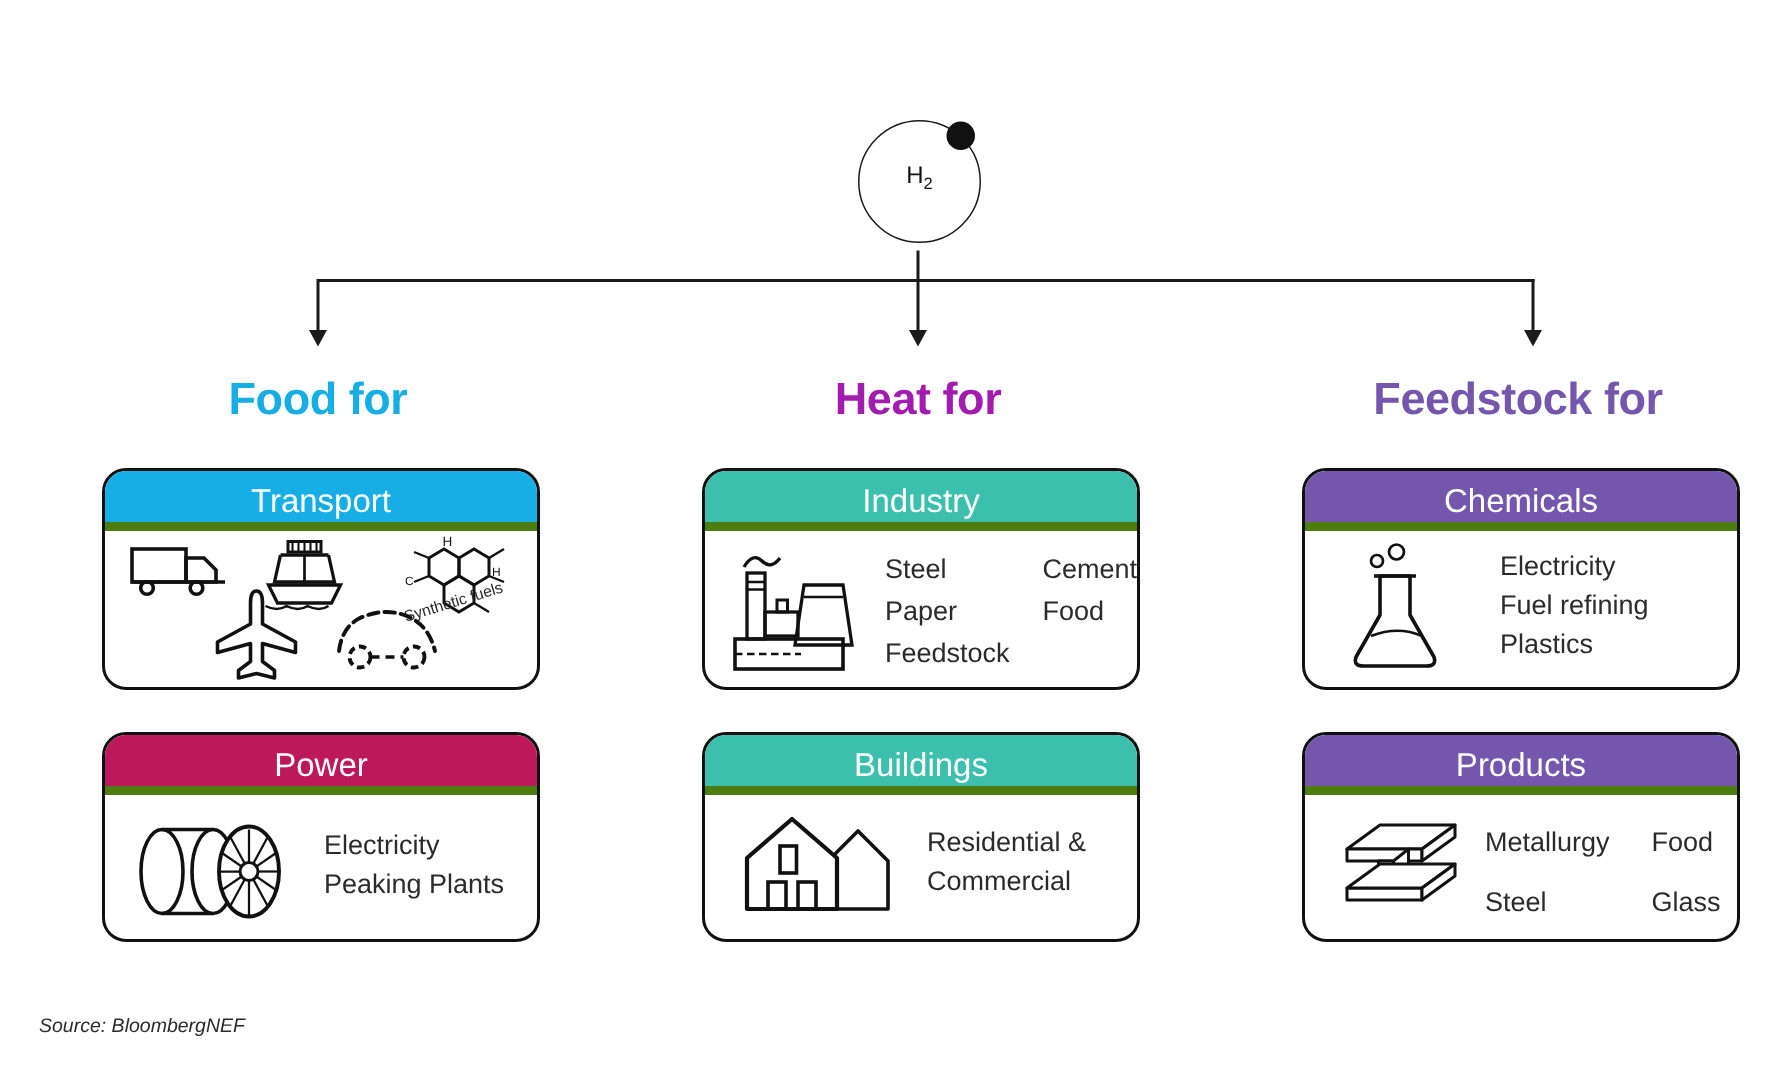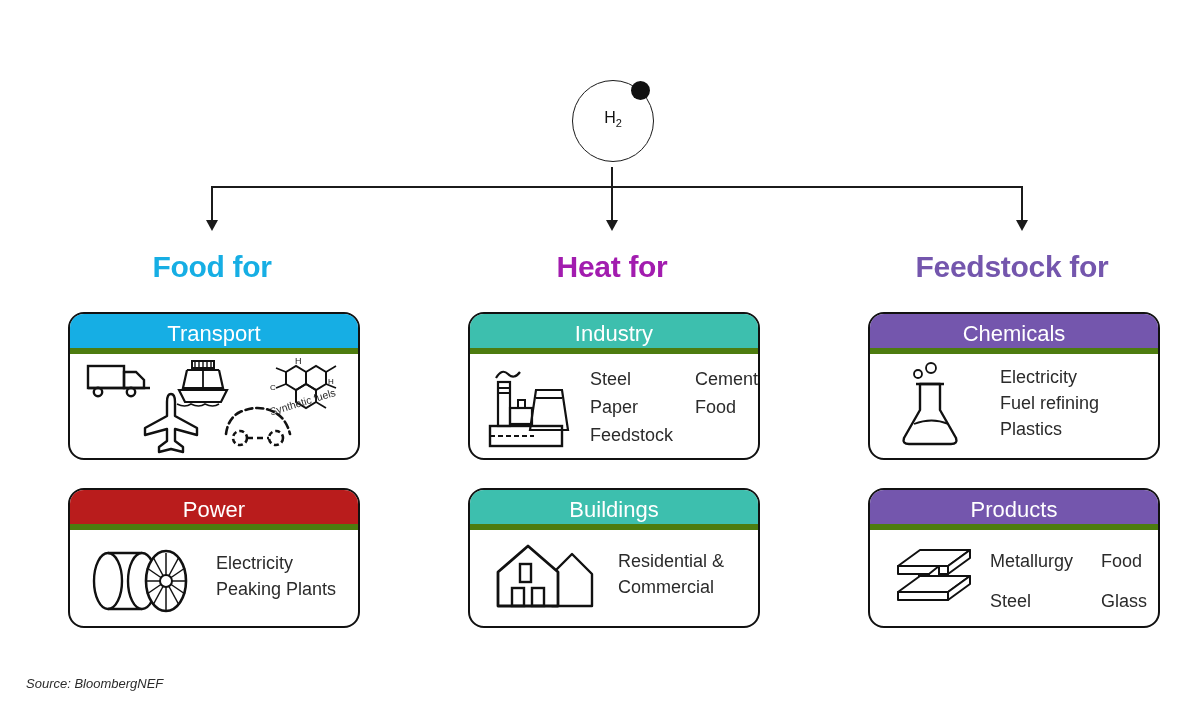--- a/index.html
+++ b/index.html
@@ -228,21 +228,21 @@
       </div>
       <div class="card-text" style="left:130px; top:10px;">
         <div>Electricity</div>
         <div>Fuel refining</div>
         <div>Plastics</div>
       </div>
     </div>
   </div>
 
   <div class="card row2 col1">
-    <div class="card-head" style="background:#b91c1c">Power</div>
+    <div class="card-head" style="background:#be185d">Power</div>
     <div class="card-body">
       <div class="icon" style="left:16px; top:14px;">
         <svg width="120" height="74" viewBox="0 0 120 74">
           <ellipse cx="22" cy="37" rx="14" ry="28" fill="#fff" stroke="#111" stroke-width="2.4"></ellipse>
           <line x1="22" y1="9" x2="56" y2="9" stroke="#111" stroke-width="2.4"></line>
           <line x1="22" y1="65" x2="56" y2="65" stroke="#111" stroke-width="2.4"></line>
           <ellipse cx="56" cy="37" rx="14" ry="28" fill="#fff" stroke="#111" stroke-width="2.4"></ellipse>
           <ellipse cx="80" cy="37" rx="20" ry="30" fill="#fff" stroke="#111" stroke-width="2.6"></ellipse>
           <g stroke="#111" stroke-width="1.5">
             <line x1="80" y1="37" x2="80" y2="9"></line>

